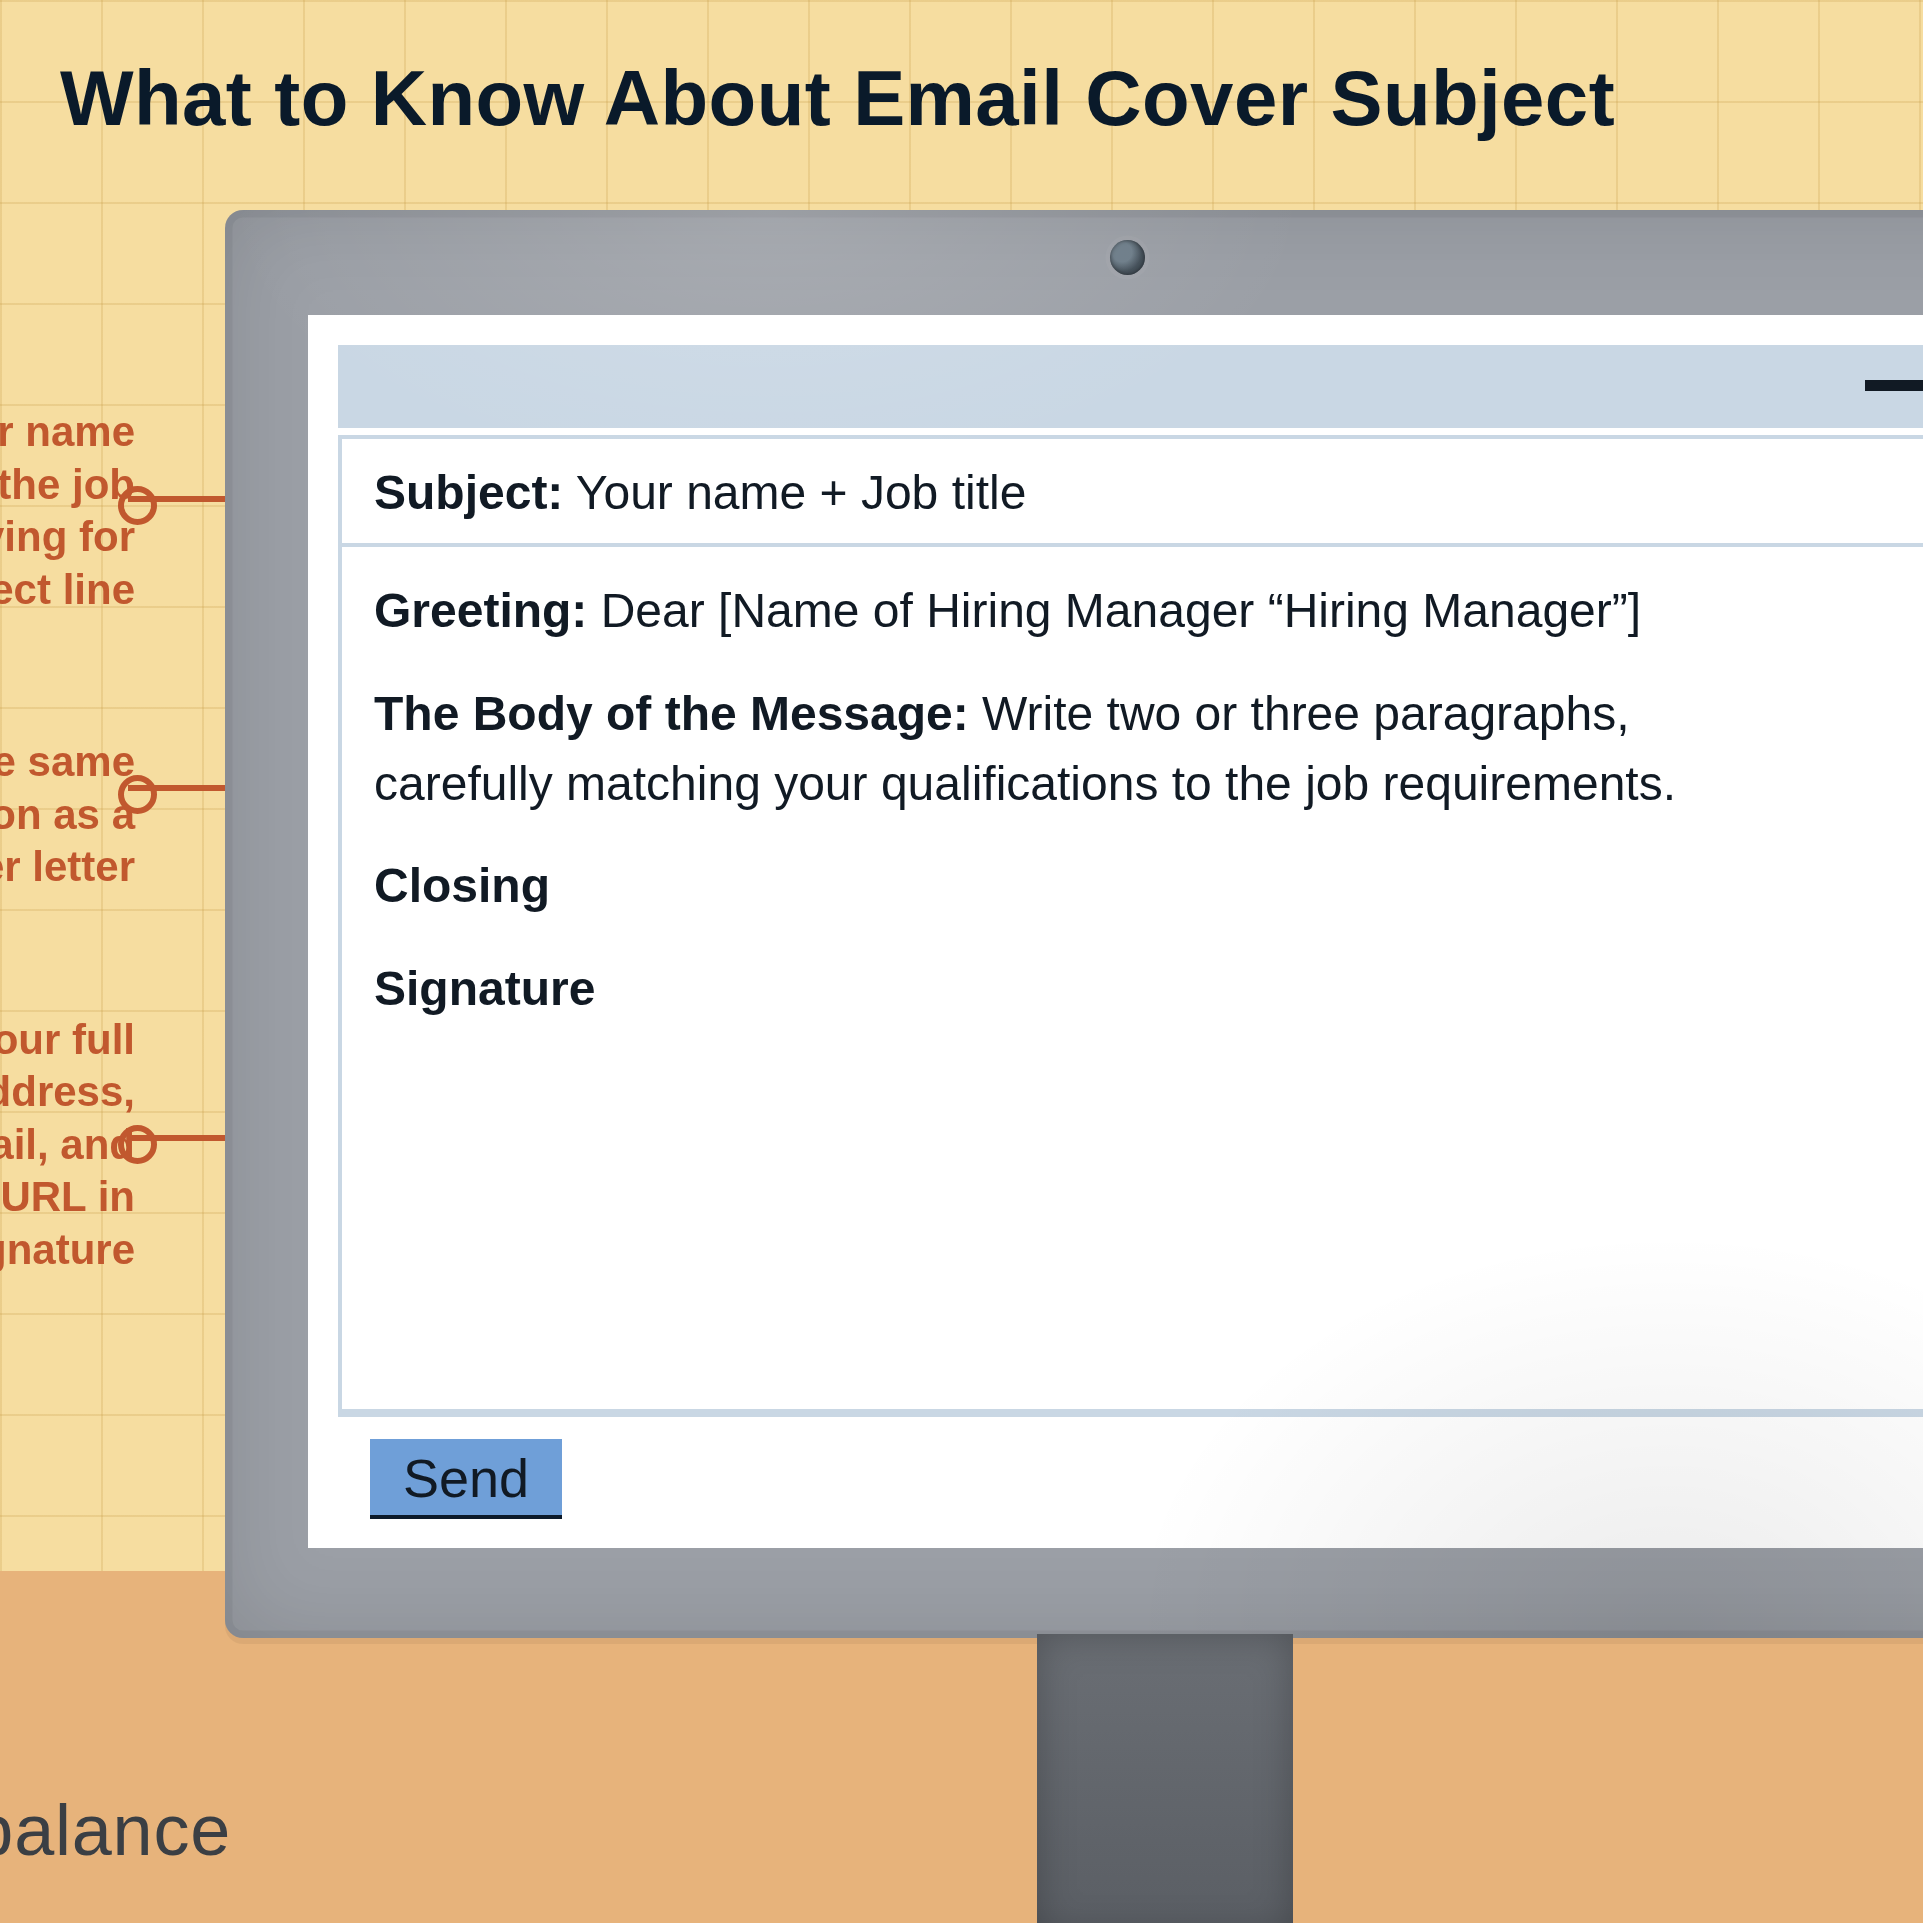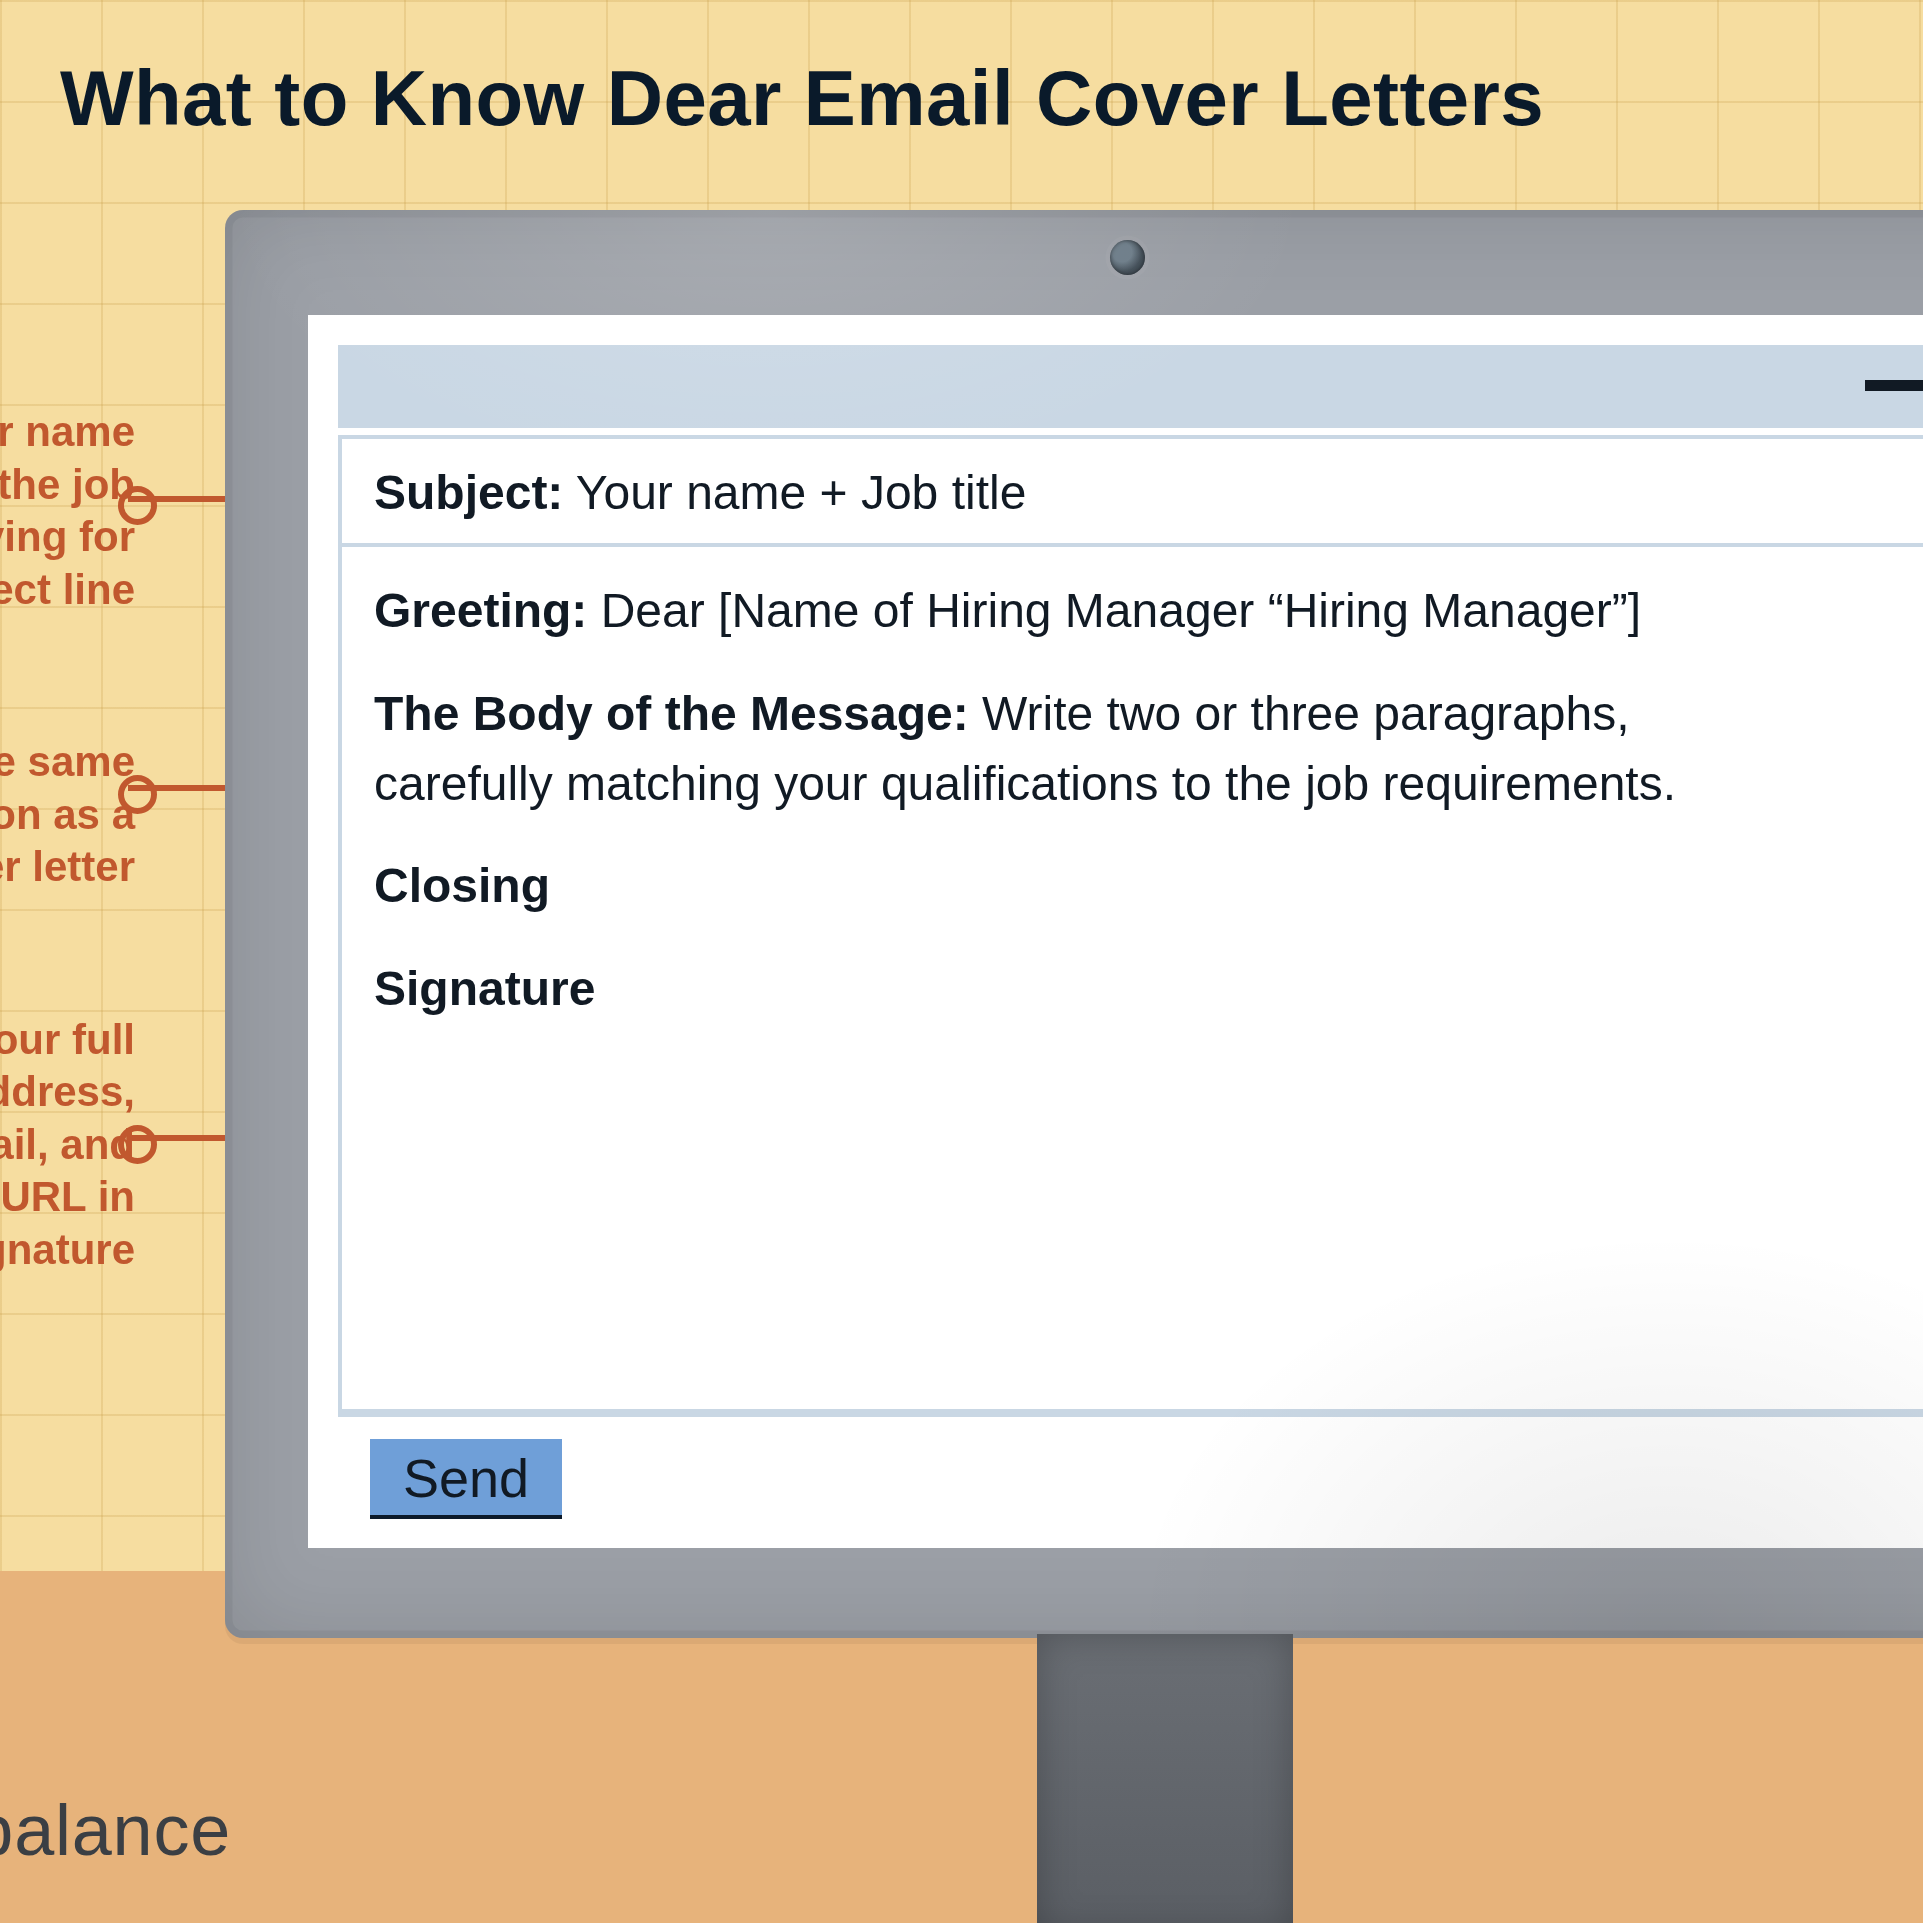--- a/index.html
+++ b/index.html
@@ -172,21 +172,21 @@
     color:#3b3f44;
     letter-spacing: 0.8px;
   }
 </style>
 </head>
 <body>
 
 <div class="bg-upper"></div>
 <div class="bg-lower"></div>
 
-<h1 class="title">What to Know Dear Email Cover Letters</h1>
+<h1 class="title">What to Know About Email Cover Subject</h1>
 
 <div class="tips">
   <div class="tip">Include your name and title of the job you're applying for in the subject line</div>
   <div class="tip">Include the same information as a paper cover letter</div>
   <div class="tip">Include your full name, address, phone, email, and LinkedIn URL in your signature</div>
 </div>
 
 <div class="leader" style="left:128px; top:496px; width:154px;"></div>
 <div class="leader" style="left:128px; top:785px; width:154px;"></div>
 <div class="leader" style="left:128px; top:1135px; width:154px;"></div>

